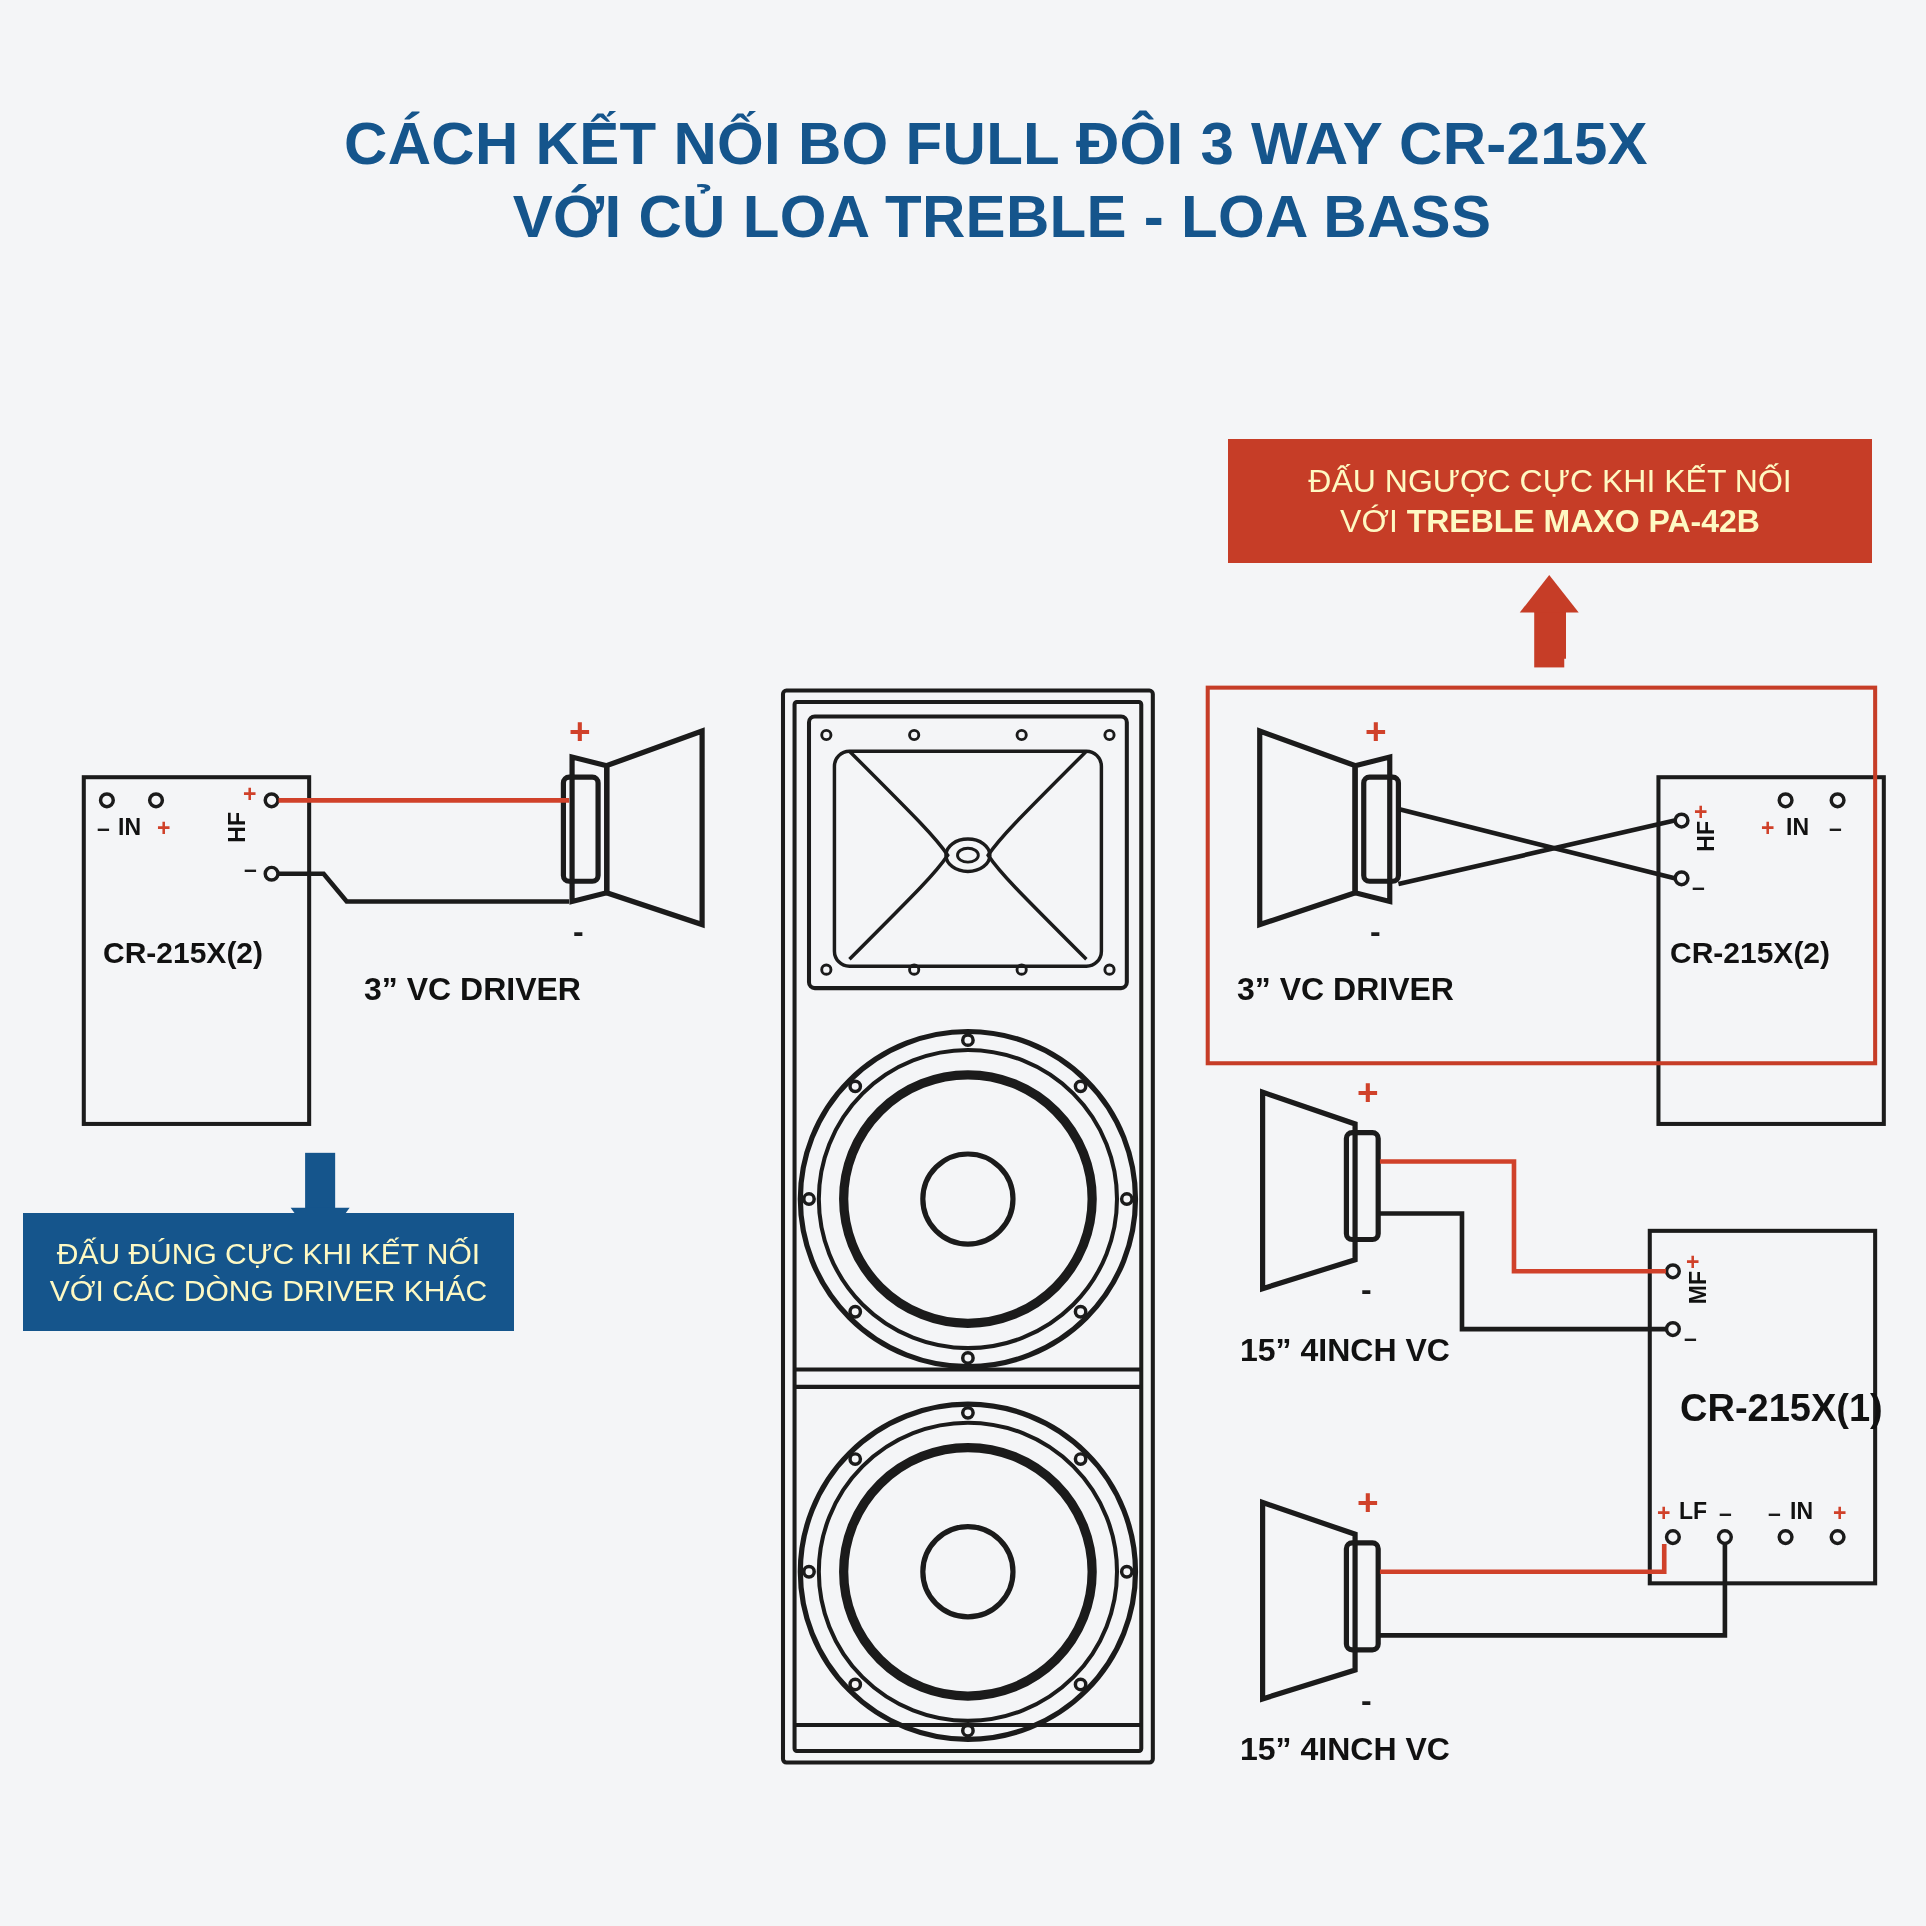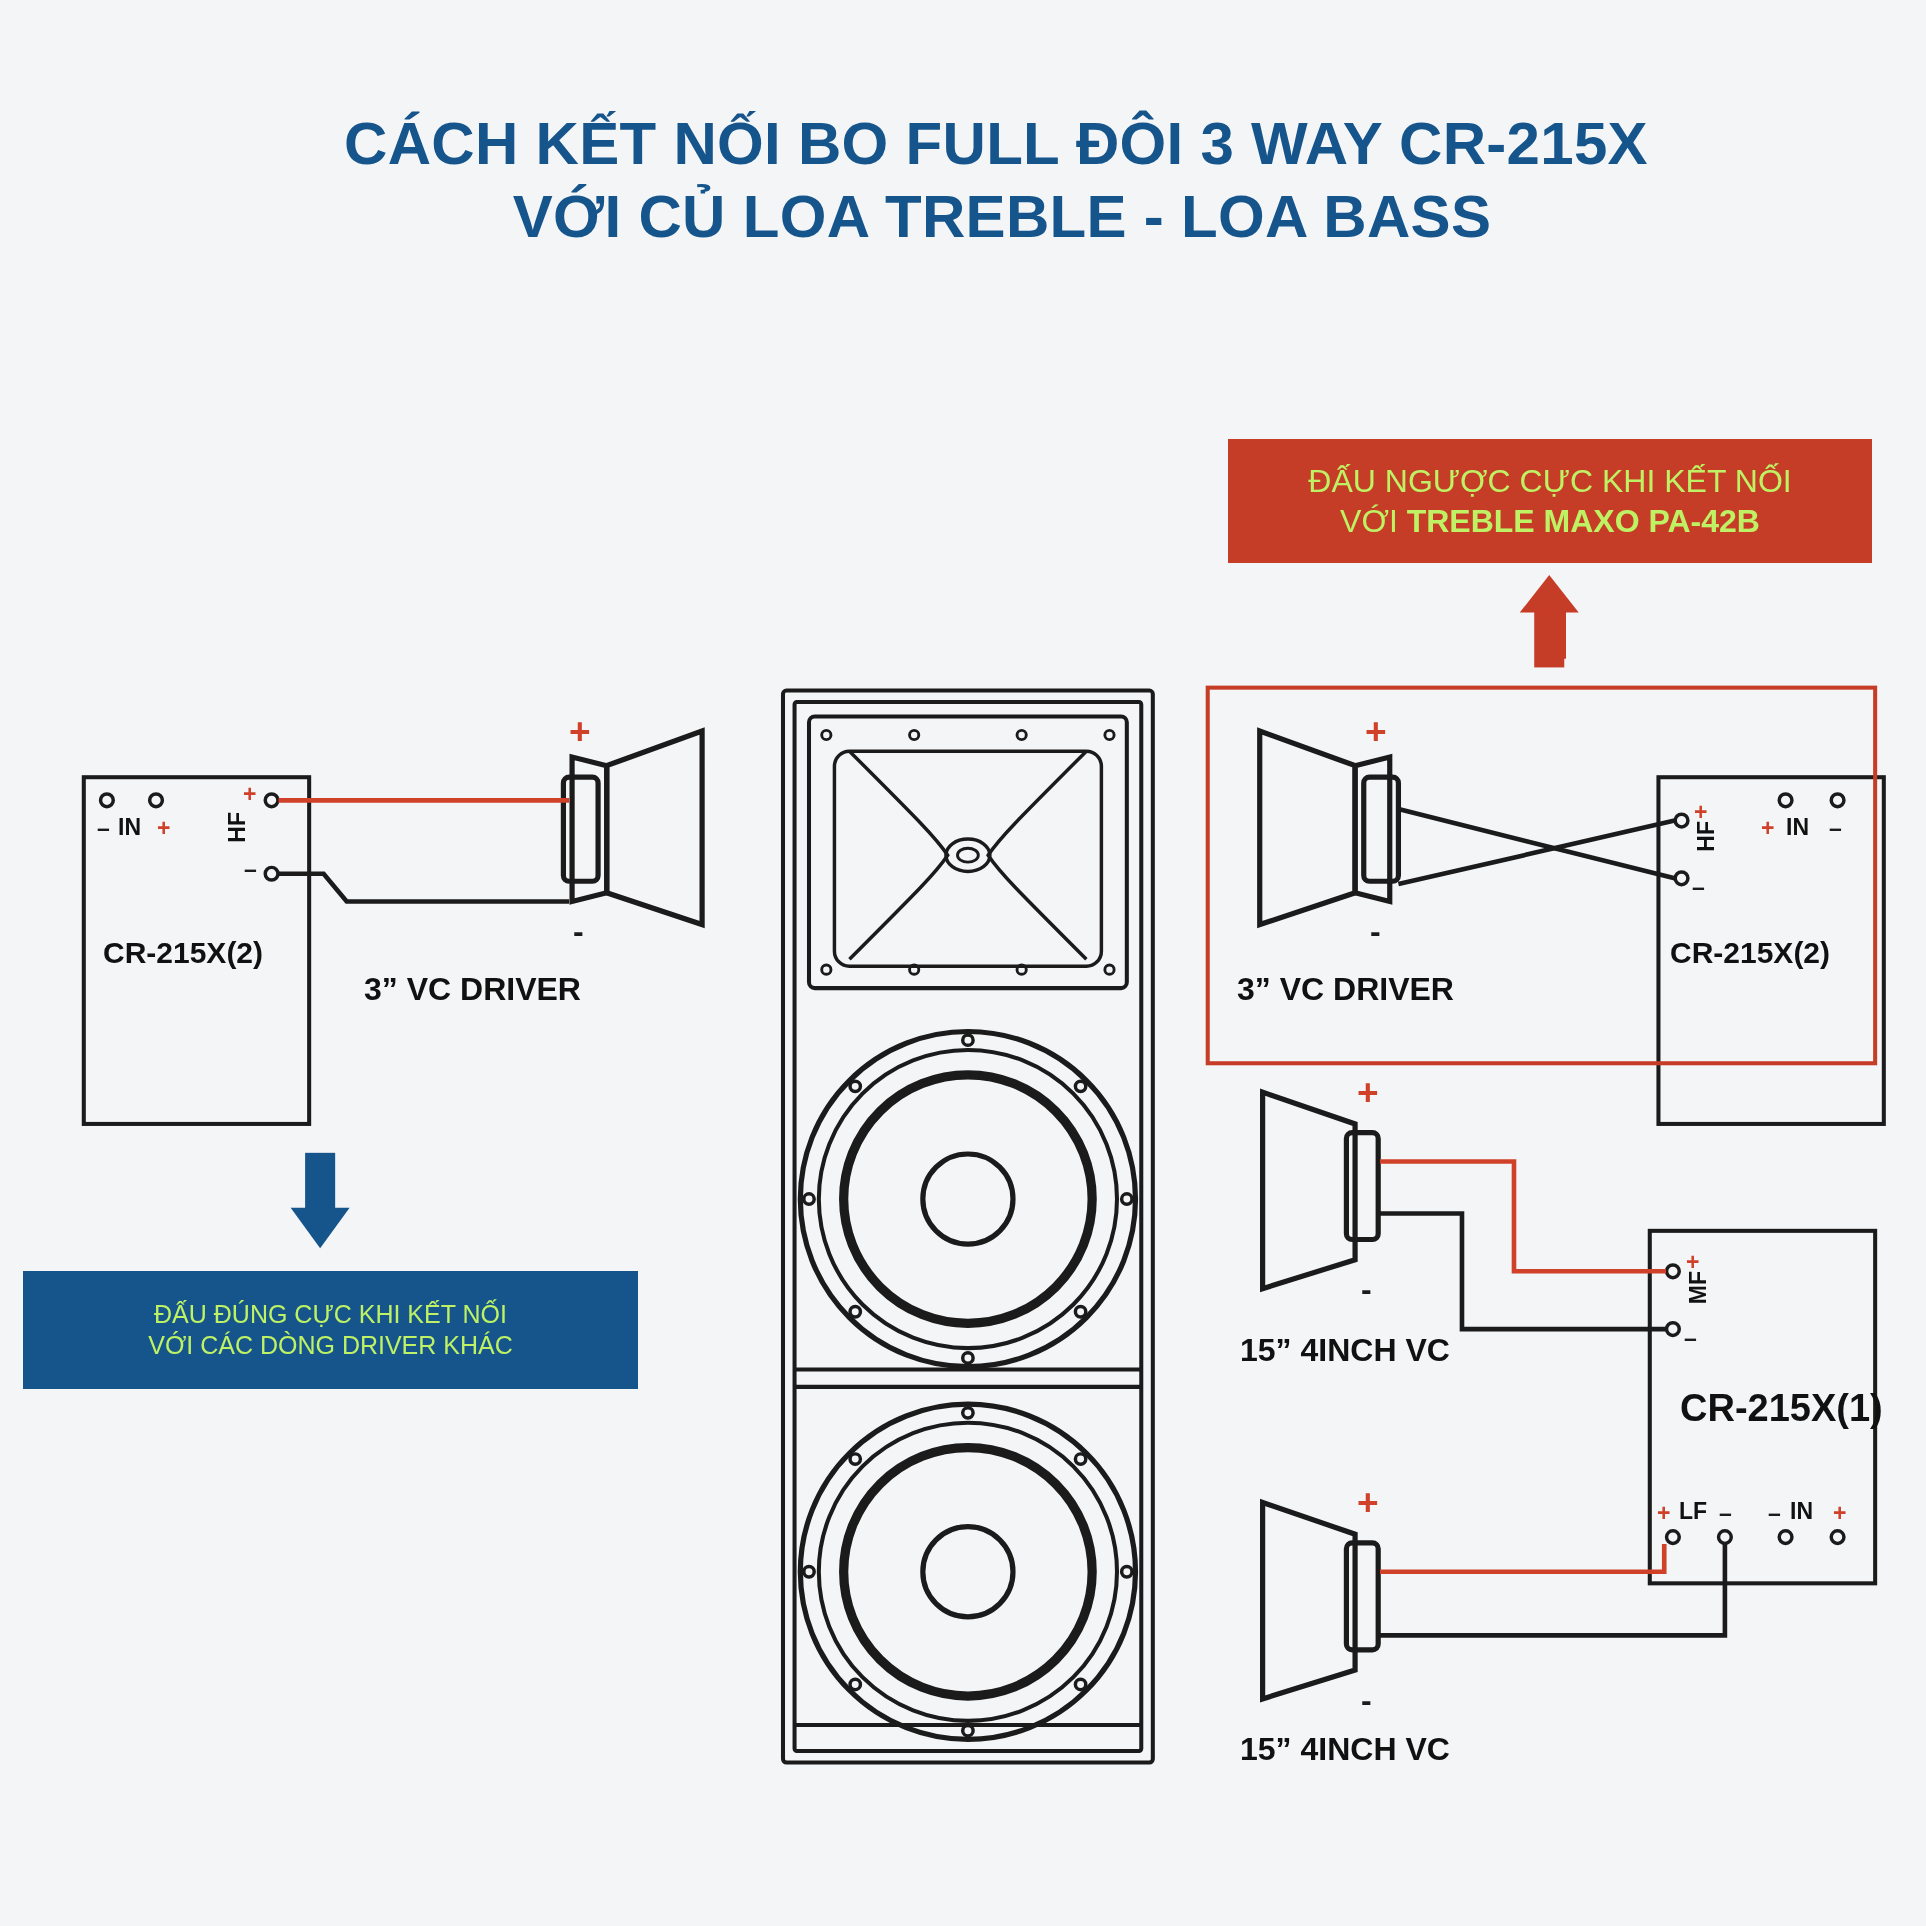--- a/index.html
+++ b/index.html
@@ -22,21 +22,21 @@
     line-height:1.22;
     letter-spacing:0.3px;
     padding-left:33px;
   }
   .title .l2{display:block;margin-left:12px;}
   .lbl{position:absolute;color:#111;font-weight:bold;}
 
   
   .banner{
     position:absolute;box-sizing:border-box;
-    color:#bef264;font-weight:normal;
+    color:#fef9c3;font-weight:normal;
     display:flex;align-items:center;justify-content:center;
     text-align:center;line-height:1.25;
   }
   .banner.red{background:#c63d27;}
   .banner.blue{background:#15558c;}
   .banner b{font-weight:bold;}
 
   
   svg.overlay{position:absolute;left:0;top:0;width:1926px;height:1926px;pointer-events:none;}
 
@@ -182,21 +182,21 @@
     </g>
   </svg>
 
   <div class="banner red" style="left:1228px;top:439px;width:644px;height:124px;font-size:32px;padding:0 16px;">
     <div>
       <span>ĐẤU NGƯỢC CỰC KHI KẾT NỐI</span><br>
       <span>VỚI </span><b>TREBLE MAXO PA-42B</b>
     </div>
   </div>
 
-  <div class="banner blue" style="left:23px;top:1271px;width:615px;height:118px;font-size:25px;padding:0 14px;">
+  <div class="banner blue" style="left:23px;top:1213px;width:491px;height:118px;font-size:30px;padding:0 14px;">
     <div>
       <span>ĐẤU ĐÚNG CỰC KHI KẾT NỐI</span><br>
       <span>VỚI CÁC DÒNG DRIVER KHÁC</span>
     </div>
   </div>
 
   <div class="lbl" style="left:97px;top:815px;font-size:23px;">
     <span class="minus">–</span>
   </div>
   <div class="lbl" style="left:118px;top:814px;font-size:23px;color:#111;">IN</div>

